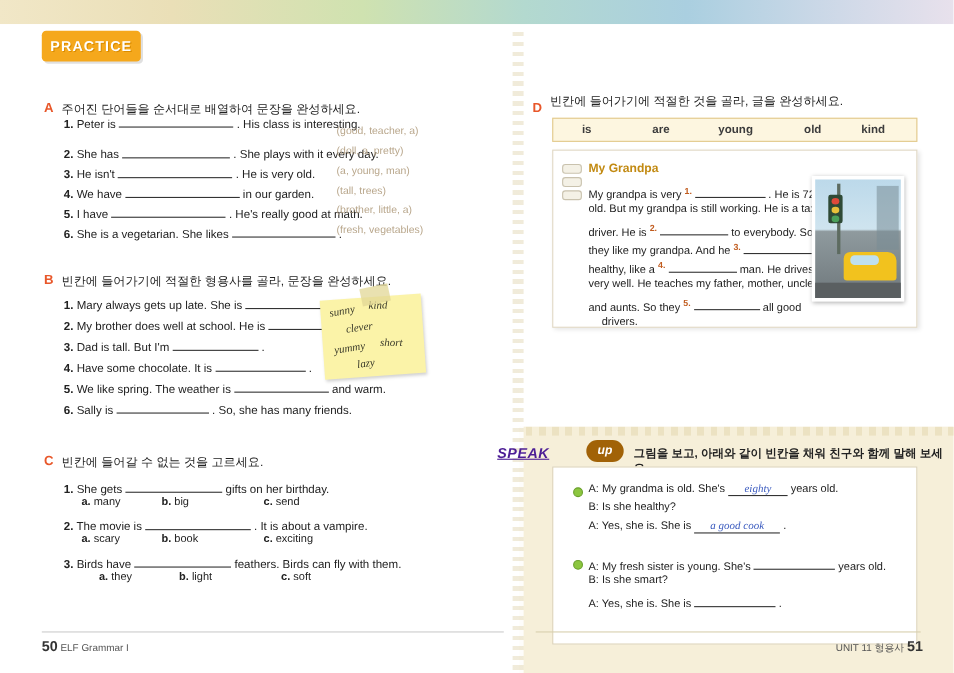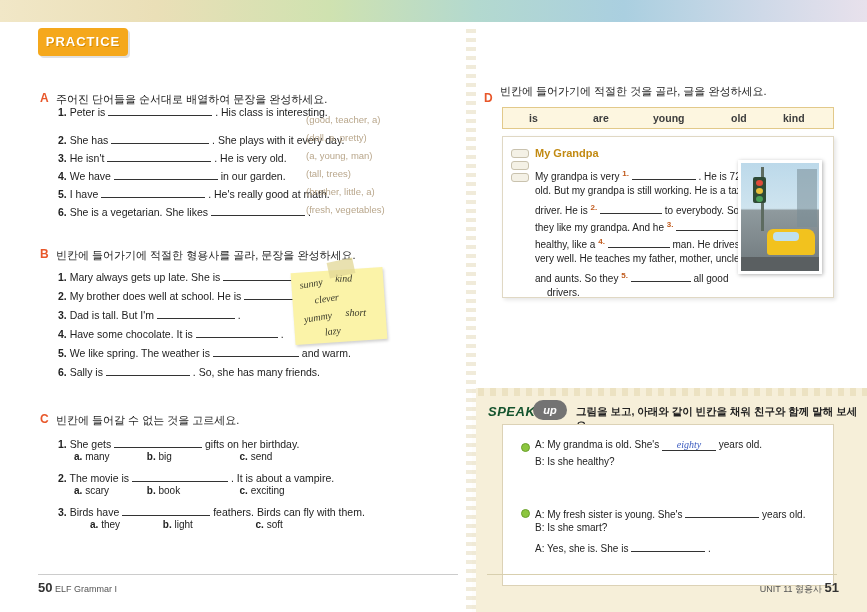--- a/index.html
+++ b/index.html
@@ -123,25 +123,25 @@
   .ph-l1{position:absolute;left:15px;top:17px;width:7px;height:6px;border-radius:50%;background:#e04a3a;}
   .ph-l2{position:absolute;left:15px;top:25px;width:7px;height:6px;border-radius:50%;background:#e8c03a;}
   .ph-l3{position:absolute;left:15px;top:33px;width:7px;height:6px;border-radius:50%;background:#4aa05a;}
   .ph-taxi{position:absolute;left:26px;top:66px;width:48px;height:26px;background:#f2c21e;border-radius:6px 8px 3px 3px;}
   .ph-taxi:after{content:"";position:absolute;left:6px;top:3px;width:26px;height:9px;background:#bfe0ef;border-radius:4px;}
   .ph-road{position:absolute;left:0;bottom:0;width:100%;height:14px;background:#5a5f61;}
   .ph-build{position:absolute;right:2px;top:6px;width:20px;height:58px;background:rgba(120,140,150,0.55);}
 
   
   .speak-logo{
-    position:absolute;left:488px;top:404px;font-size:13px;font-weight:bold;color:#14532d;
-    font-style:italic;letter-spacing:0.5px;
+    position:absolute;left:452px;top:404px;font-size:13px;font-weight:bold;color:#4c1d95;
+    font-style:italic;letter-spacing:0.5px;text-decoration:underline;
   }
   .speak-up-badge{
-    position:absolute;left:533px;top:400px;width:34px;height:20px;background:#737373;
+    position:absolute;left:533px;top:400px;width:34px;height:20px;background:#a16207;
     border-radius:10px;
   }
   .speak-up-badge span{
     display:block;color:#fff;font-size:11px;font-weight:bold;font-style:italic;
     text-align:center;line-height:20px;
   }
   .speak-title{
     position:absolute;left:576px;top:405px;font-size:10.5px;font-weight:bold;color:#222;
   }
   .dialog-box{
@@ -456,20 +456,26 @@
     <div class="dl" style="left:32px;top:14px;">
       <span>A:</span>
       <span>My grandma is old. She's</span>
       <span class="ans" style="width:54px">eighty</span>
       <span>years old.</span>
     </div>
     <div class="dl" style="left:32px;top:31px;">
       <span>B:</span>
       <span>Is she healthy?</span>
     </div>
+    <div class="dl" style="left:32px;top:48px;">
+      <span>A:</span>
+      <span>Yes, she is. She is</span>
+      <span class="ans" style="width:78px">a good cook</span>
+      <span>.</span>
+    </div>
 
     <div class="bullet" style="left:18px;top:84px;"></div>
 
     <div class="dl" style="left:32px;top:80px;">
       <span>A:</span>
       <span>My fresh sister is young. She's</span>
       <span class="blank" style="width:74px"></span>
       <span>years old.</span>
     </div>
     <div class="dl" style="left:32px;top:97px;">

